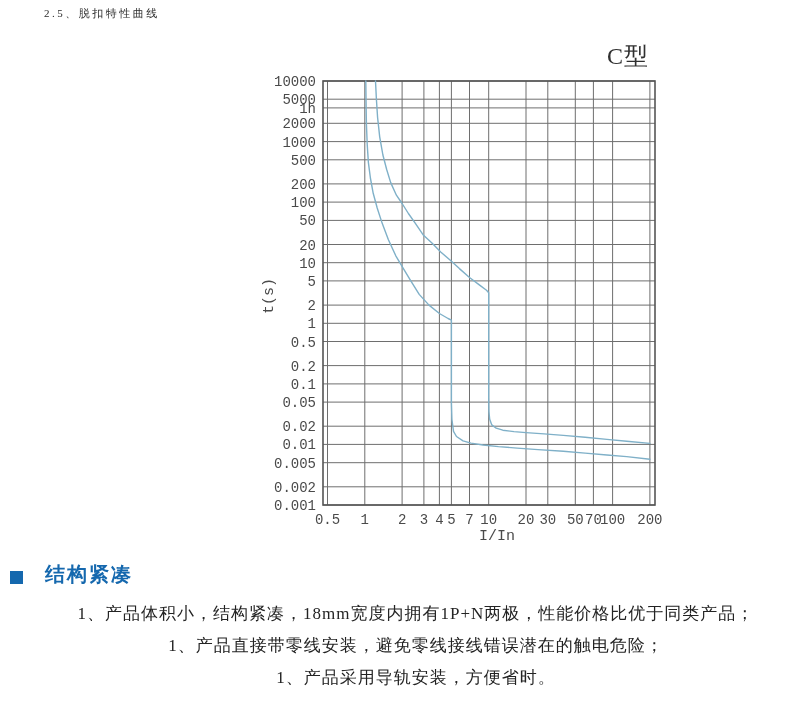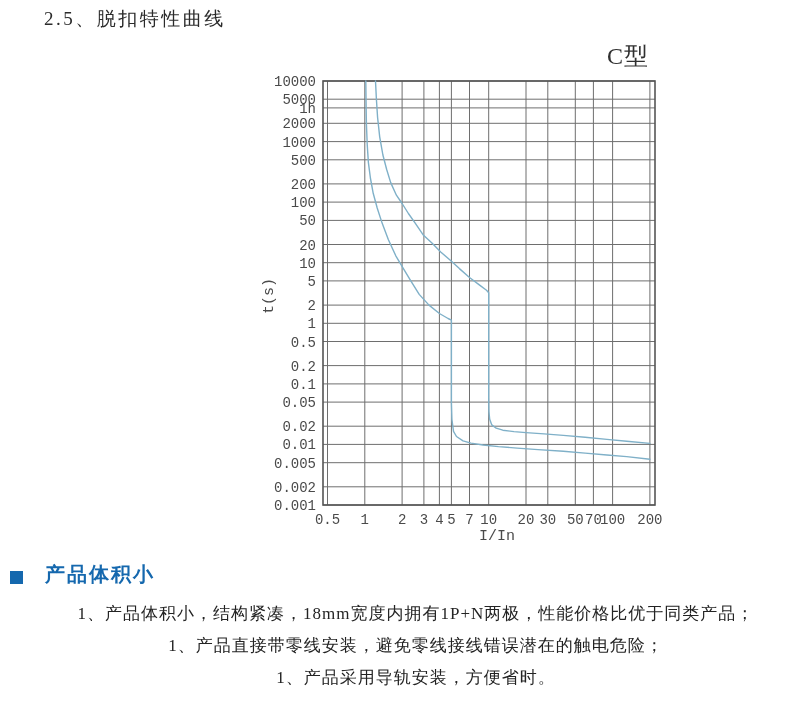--- a/index.html
+++ b/index.html
@@ -3,21 +3,21 @@
 <meta charset="utf-8">
 <style>
   html,body{margin:0;padding:0;}
   body{
     width:794px;height:723px;background:#ffffff;position:relative;
     font-family:"Liberation Serif","DejaVu Serif",serif;
     overflow:hidden;
   }
   .doc-title{
     position:absolute;left:44px;top:6px;
-    font-size:19px;color:#2b2b2b;letter-spacing:2.5px;white-space:nowrap;
+    font-size:11px;color:#2b2b2b;letter-spacing:2.5px;white-space:nowrap;
   }
   .chart-type{
     position:absolute;left:607px;top:40px;
     font-size:24px;color:#303030;letter-spacing:1px;
   }
   #trip-chart{position:absolute;left:0;top:0;}
   #trip-chart .grid{stroke:#6e6e6e;stroke-width:1;}
   #trip-chart .frame{fill:none;stroke:#555555;stroke-width:1.6;}
   #trip-chart .curve{fill:none;stroke-width:1.4;stroke-linejoin:round;stroke-linecap:round;}
   #trip-chart .tick{font:14px "Liberation Mono","DejaVu Sans Mono",monospace;fill:#4a4a4a;}
@@ -121,19 +121,19 @@
     <text x="316" y="467.7" class="tick ytick">0.005</text>
     <text x="316" y="491.8" class="tick ytick">0.002</text>
     <text x="316" y="510.0" class="tick ytick">0.001</text>
     <polyline points="365.8,81.0 366.1,105.1 366.4,123.3 367.2,144.3 368.4,162.6 370.4,178.0 373.2,193.3 377.2,208.0 382.1,223.1 388.4,239.7 395.8,255.8 403.4,268.6 410.8,280.9 419.2,294.4 429.0,305.1 439.4,313.5 448.1,318.5 451.4,320.1 451.4,402.1 451.9,419.3 453.5,431.3 456.5,436.5 463.0,440.8 471.0,443.1 483.0,445.0 498.5,446.6 517.2,448.1 538.0,449.6 563.3,451.3 585.1,453.1 606.9,455.0 626.7,456.6 649.9,459.2" class="curve" stroke="#7fb0c8"></polyline>
     <polyline points="375.5,81.0 376.4,99.2 377.6,117.5 379.7,136.8 382.9,155.0 386.6,169.2 390.7,182.6 396.4,195.2 402.1,203.5 408.4,213.5 415.2,223.1 423.0,234.7 432.2,243.2 440.7,252.0 450.3,260.2 459.4,268.6 469.5,277.5 479.3,284.9 486.5,290.3 488.7,292.7 488.7,397.3 488.9,411.5 489.7,419.3 491.8,424.9 496.2,428.2 502.8,430.2 514.0,431.6 526.0,432.6 544.1,433.9 563.3,435.4 585.1,437.3 606.9,439.4 626.7,441.2 649.9,443.4" class="curve" stroke="#7fb0c8"></polyline>
     <text transform="translate(273,296) rotate(-90)" class="axis-label">t(s)</text>
     <text x="497.0" y="540" class="axis-label">I/In</text>
   </svg>
 
 <span class="features-bullet"></span>
-<h2 class="features-heading">产品体积小</h2>
+<h2 class="features-heading">结构紧凑</h2>
 
 <div class="features-list">
   <div class="item">1、产品体积小，结构紧凑，18mm宽度内拥有1P+N两极，性能价格比优于同类产品；</div>
   <div class="item">1、产品直接带零线安装，避免零线接线错误潜在的触电危险；</div>
   <div class="item">1、产品采用导轨安装，方便省时。</div>
 </div>
 
 </body></html>

